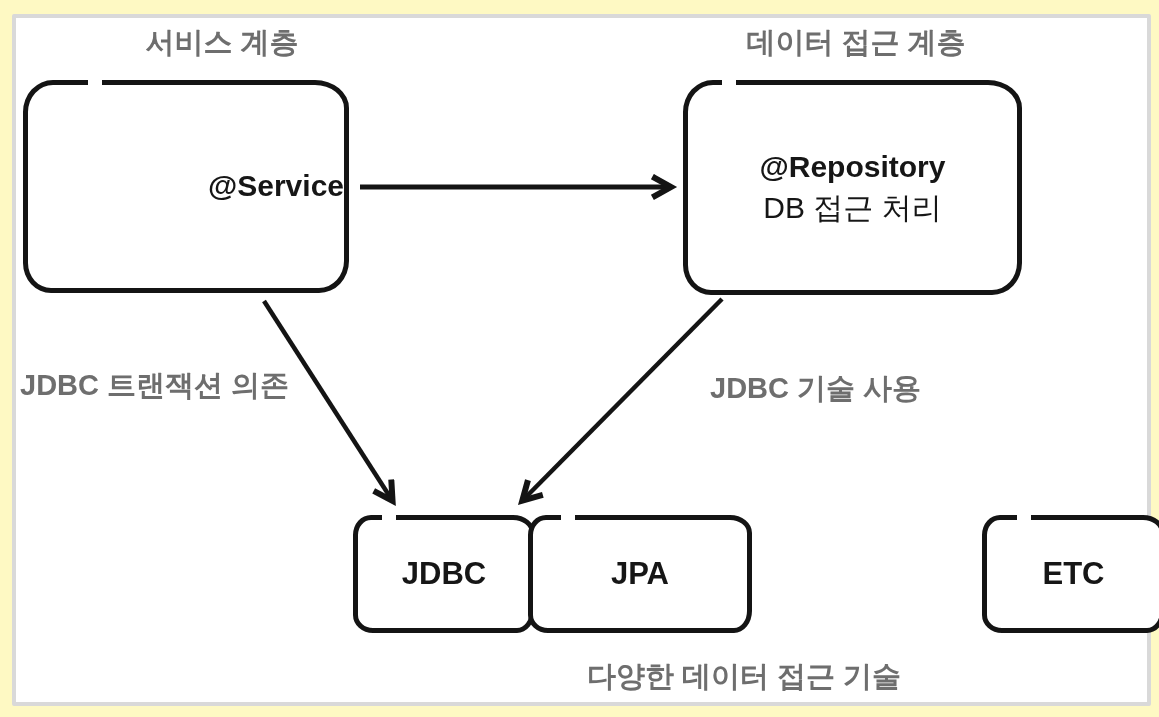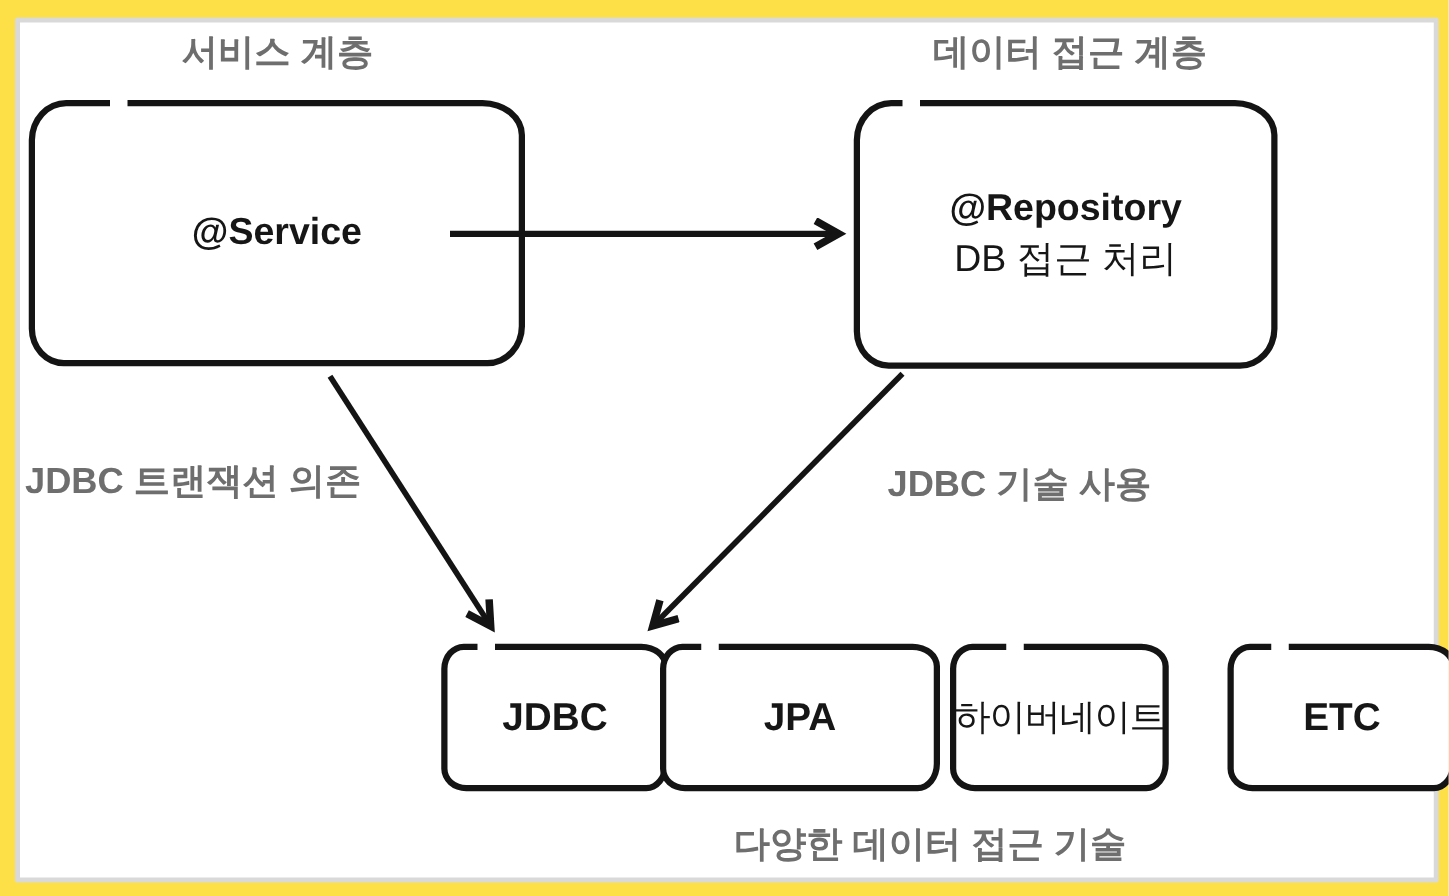--- a/index.html
+++ b/index.html
@@ -1,17 +1,17 @@
 <!DOCTYPE html>
 <html><head>
 <meta charset="utf-8">
 <style>
   html,body{margin:0;padding:0;background:#fff;}
   #stage{
-    position:relative;width:1159px;height:717px;background:#fde047;overflow:hidden;
+    position:relative;width:1159px;height:717px;background:#fef9c3;overflow:hidden;
     font-family:"Liberation Sans","DejaVu Sans",sans-serif;
   }
   .frame{
     position:absolute;left:12px;top:14px;width:1131px;height:684px;
     border:4px solid #d9d9d9;border-radius:2px;background:#ffffff;
   }
   .layer-title{
     position:absolute;color:#6e6e6e;font-weight:700;font-size:29px;line-height:1;
     white-space:nowrap;transform:translateX(-50%);
   }
@@ -42,21 +42,21 @@
 </head>
 <body>
 
 <div id="stage">
 
   <div class="frame"></div>
 
   <div class="layer-title" style="left:222px;top:28px;">서비스 계층</div>
   <div class="layer-title" style="left:856px;top:28px;">데이터 접근 계층</div>
 
-  <div class="sketch-box big-box" style="left:23px;top:80px;width:397px;height:213px;">
+  <div class="sketch-box big-box" style="left:23px;top:80px;width:326px;height:213px;align-items:flex-end;">
     <div class="notch" style="left:60px;"></div>
     <div class="box-line1">@Service</div>
   </div>
 
   <div class="sketch-box big-box" style="left:683px;top:80px;width:339px;height:215px;">
     <div class="notch" style="left:34px;"></div>
     <div class="box-line1">@Repository</div>
     <div class="box-line2">DB 접근 처리</div>
   </div>
 
@@ -75,24 +75,20 @@
   <div class="edge-label" style="left:710px;top:374px;">JDBC 기술 사용</div>
 
   <div class="sketch-box small-box" style="left:353px;top:515px;width:182px;height:118px;">
     <div class="notch" style="left:24px;"></div>
     <div class="tech-label">JDBC</div>
   </div>
   <div class="sketch-box small-box" style="left:528px;top:515px;width:224px;height:118px;">
     <div class="notch" style="left:28px;"></div>
     <div class="tech-label">JPA</div>
   </div>
-  <div class="sketch-box small-box" style="left:760px;top:515px;width:175px;height:118px;">
-    <div class="notch" style="left:40px;"></div>
-    <div class="tech-label kr">하이버네이트</div>
-  </div>
   <div class="sketch-box small-box" style="left:959px;top:515px;width:183px;height:118px;margin-left:23px;">
     <div class="notch" style="left:30px;"></div>
     <div class="tech-label">ETC</div>
   </div>
 
   <div class="caption" style="left:744px;top:662px;">다양한 데이터 접근 기술</div>
 
 </div>
 
 </body></html>

